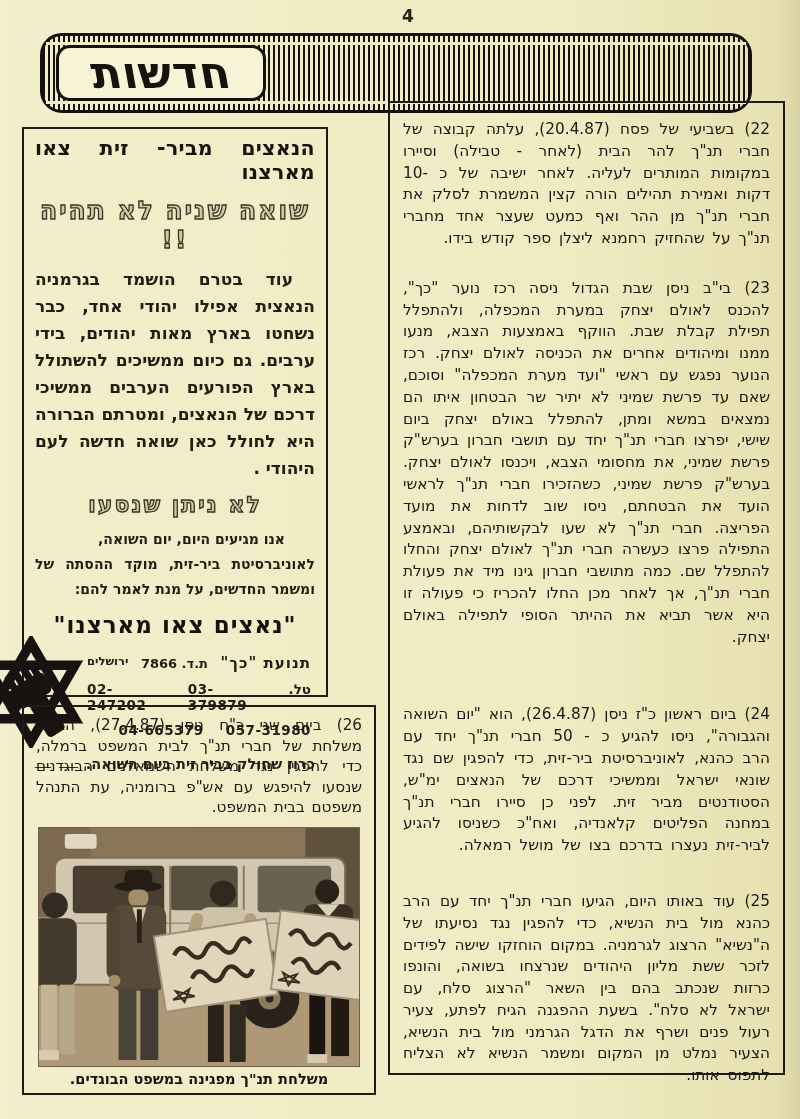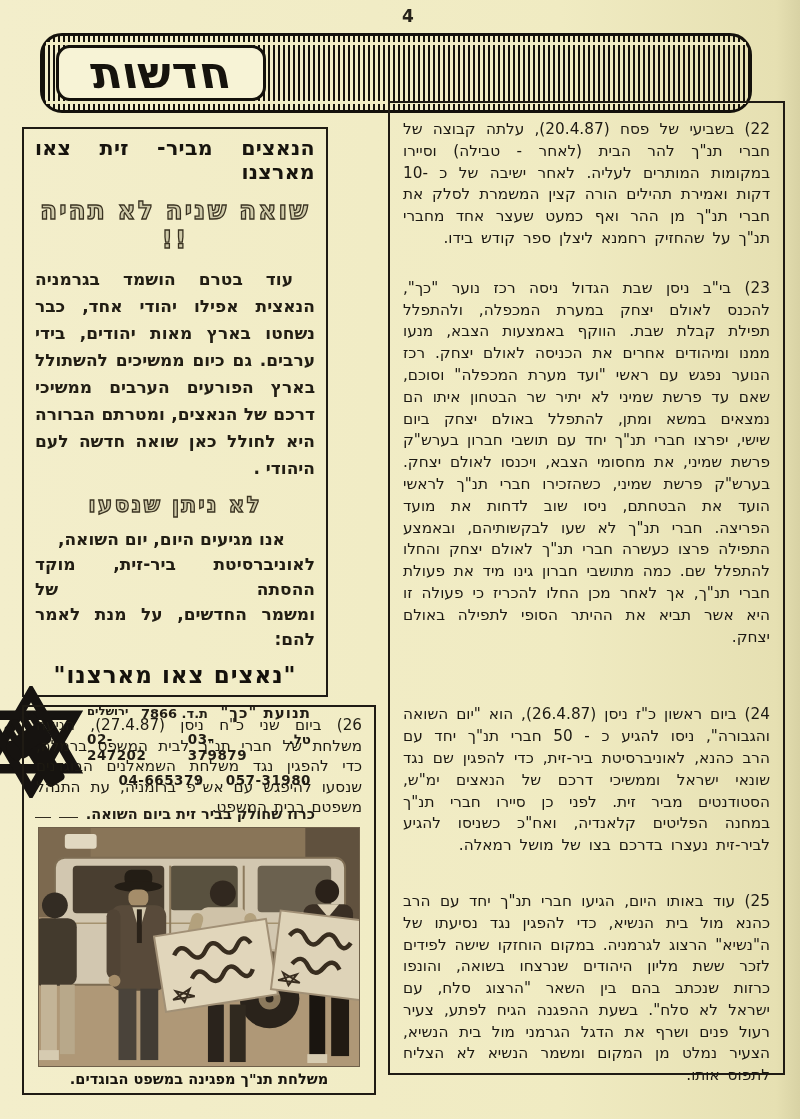--- a/index.html
+++ b/index.html
@@ -55,21 +55,21 @@
     -webkit-text-stroke:1.3px #3a3322;
     letter-spacing:2px;
   }
   .d1{font-size:25px;margin-top:12px;}
   .d2{font-size:22px;margin-top:10px;}
   .d3{font-size:22px;margin-top:8px;}
   .flyer .body1{
     margin-top:12px;font-size:17px;line-height:27px;font-weight:600;
     text-align:justify;text-indent:22px;color:#221e14;
   }
-  .flyer .call{font-size:17px;font-weight:600;line-height:25px;color:#221e14;}
+  .flyer .call{font-size:14px;font-weight:600;line-height:25px;color:#221e14;}
   .call-1{margin-top:10px;padding-right:30px;}
   .call-2{text-align:justify;text-align-last:justify;}
   .call-3{text-align:justify;}
   .flyer .quote{
     margin-top:10px;text-align:center;font-size:23px;font-weight:800;letter-spacing:1px;color:#15120c;
   }
   .logo-row{display:flex;align-items:center;margin-top:6px;}
   .phones{flex:1;padding-right:4px;}
   .org-line{font-size:13px;font-weight:700;white-space:nowrap;}
   .org-line .movement{font-size:15px;letter-spacing:1px;}

